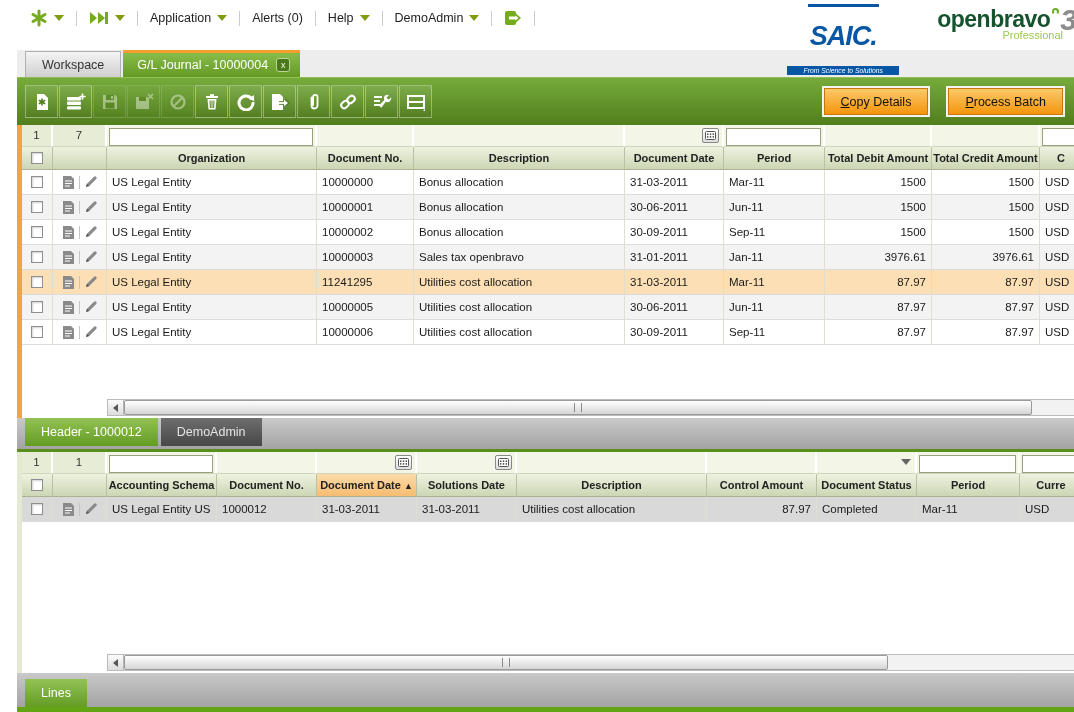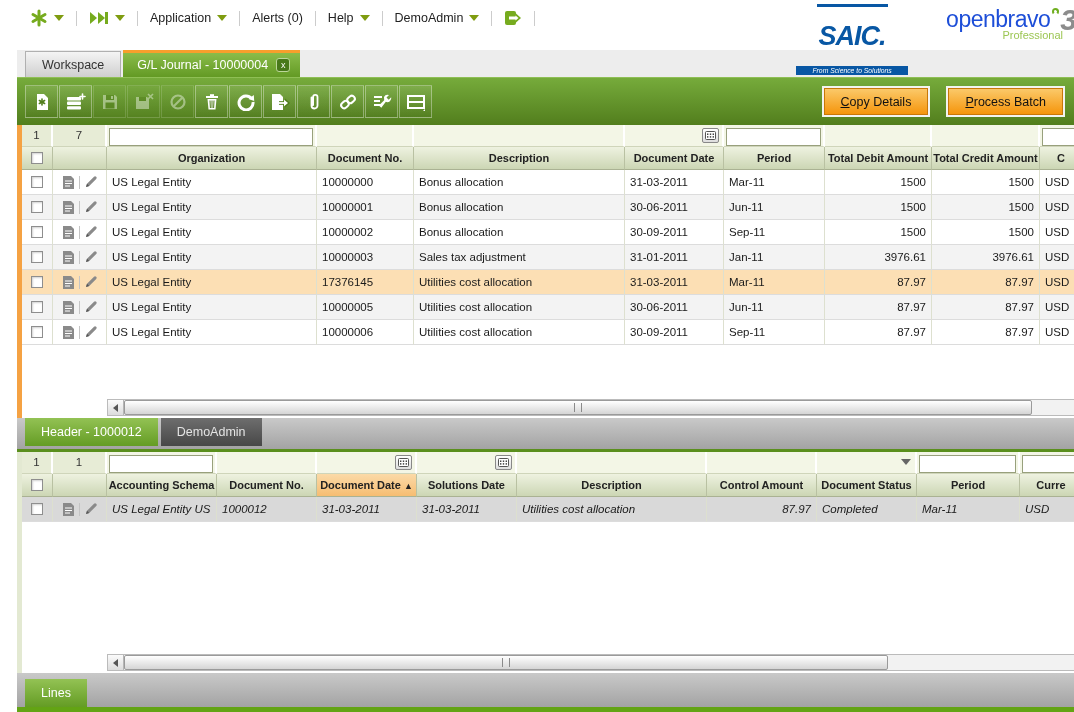--- a/index.html
+++ b/index.html
@@ -14,21 +14,21 @@
   .msep { width:1px; height:15px; background:#ccc; }
   .caret { width:0; height:0; border-left:5px solid transparent; border-right:5px solid transparent; border-top:6px solid #7f9c10; }
   .icon-svg { display:block; }
 
   .logos { position:absolute; right:14px; top:4px; display:flex; align-items:flex-start; gap:38px; }
   .saic { width:112px; text-align:center; }
   .saic-word { font-size:27px; font-weight:bold; font-style:italic; color:#0857a4; letter-spacing:-1px; line-height:26px; border-top:3px solid #0857a4; display:inline-block; padding:16px 2px; }
   .saic-tag { background:#0857a4; color:#fff; font-size:6.8px; font-style:italic; padding:1px 2px; margin-top:1px; white-space:nowrap; }
   .obravo { text-align:right; padding-top:4px; }
   .ob-line { display:flex; align-items:flex-start; }
-  .ob-word { color:#1d4ed8; font-size:23px; font-weight:normal; letter-spacing:-0.5px; line-height:22px; }
+  .ob-word { color:#14532d; font-size:23px; font-weight:bold; letter-spacing:-0.5px; line-height:22px; }
   .ob-swirl { width:7px; height:7px; border:2px solid #6fae1f; border-radius:50%; border-bottom-color:transparent; margin:0 1px 0 2px; }
   .ob-three { color:#8c8c8c; font-size:30px; font-weight:bold; font-style:italic; line-height:24px; }
   .ob-edition { color:#9cc653; font-size:11px; margin-top:-3px; padding-right:14px; }
 
   
   .maintabs { height:27px; background:#ededed; display:flex; align-items:flex-end; padding-left:8px; gap:2px; flex:none; }
   .tab-workspace { height:26px; padding:0 16px; display:flex; align-items:center; font-size:12.5px; color:#333;
                    background:linear-gradient(#f4f4f4,#cfcfcf); border:1px solid #b0b0b0; border-bottom:none; cursor:pointer; }
   .tab-active { height:27px; padding:0 10px 0 14px; display:flex; align-items:center; gap:8px; font-size:12.5px; color:#fff;
                 background:linear-gradient(#8abc4a,#639a24); border-top:3px solid #f79f2c; cursor:pointer; }
@@ -70,21 +70,21 @@
   .hcell { background:linear-gradient(#eef2e0,#ccd6b4); border-right:1px solid #b9c1a2; border-bottom:1px solid #aab293;
            font-size:11px; font-weight:bold; color:#222; text-align:center; line-height:22px; cursor:pointer; }
   .hcell.sorted { background:linear-gradient(#fbdaa8,#f6bd72); }
   .hchk { display:flex; align-items:center; justify-content:center; }
 
   
   .drow { height:25px; cursor:pointer; }
   .drow .c { border-right:1px solid #dde0cf; border-bottom:1px solid #dcdcdc; font-size:11.5px; color:#1a1a1a; line-height:24px; padding:0 5px; background:#fff; }
   .drow.alt .c { background:#f3f3f3; }
   .drow.sel .c { background:#fcdfb4; }
-  .drow.selgray .c { background:#d9d9d9;font-style:italic; }
+  .drow.selgray .c { background:#d9d9d9; }
   .num { text-align:right; }
   .cicons { display:flex; align-items:center; gap:4px; justify-content:center; padding:0 2px !important; }
   .vsep { width:1px; height:13px; background:#c4c4c4; }
   .checkbox { width:12px; height:12px; background:#fff; border:1px solid #8e8e8e; box-shadow:inset 1px 1px 2px rgba(0,0,0,0.18); display:inline-block; cursor:pointer; }
   .cchk { display:flex; align-items:center; justify-content:center; background:transparent; }
   .filler { flex:1; background:#eef2e0; border-bottom:1px solid #cfd5ba; }
   .drow .filler { background:#fff; border-right:none; }
 
   
   .m-chk{width:31px}.m-ico{width:54px}.m-org{width:210px}.m-dno{width:97px}.m-desc{width:211px}
@@ -473,21 +473,21 @@
               </g>
             </svg>
           <span class="vsep"></span>
           <svg width="14" height="14" viewBox="0 0 14 14">
               <path d="M2 12 l1-3.2 7-7 a1.5 1.5 0 0 1 2.2 2.2 l-7 7z" fill="#8a8a8a"></path>
               <path d="M2 12 l1-3.2 2.2 2.2z" fill="#555"></path>
             </svg>
         </div>
         <div class="c m-org">US Legal Entity</div>
         <div class="c m-dno">10000003</div>
-        <div class="c m-desc">Sales tax adjustment</div>
+        <div class="c m-desc">Sales tax openbravo</div>
         <div class="c m-date">31-01-2011</div>
         <div class="c m-per">Jan-11</div>
         <div class="c m-deb num">3976.61</div>
         <div class="c m-cred num">3976.61</div>
         <div class="c m-cur">USD</div>
         <div class="filler"></div>
       </div>
 
       <div class="grow drow sel">
         <div class="c m-chk cchk">
@@ -502,21 +502,21 @@
                 <line x1="3" y1="11" x2="8" y2="11"></line>
               </g>
             </svg>
           <span class="vsep"></span>
           <svg width="14" height="14" viewBox="0 0 14 14">
               <path d="M2 12 l1-3.2 7-7 a1.5 1.5 0 0 1 2.2 2.2 l-7 7z" fill="#8a8a8a"></path>
               <path d="M2 12 l1-3.2 2.2 2.2z" fill="#555"></path>
             </svg>
         </div>
         <div class="c m-org">US Legal Entity</div>
-        <div class="c m-dno">17376145</div>
+        <div class="c m-dno">11241295</div>
         <div class="c m-desc">Utilities cost allocation</div>
         <div class="c m-date">31-03-2011</div>
         <div class="c m-per">Mar-11</div>
         <div class="c m-deb num">87.97</div>
         <div class="c m-cred num">87.97</div>
         <div class="c m-cur">USD</div>
         <div class="filler"></div>
       </div>
 
       <div class="grow drow alt">

